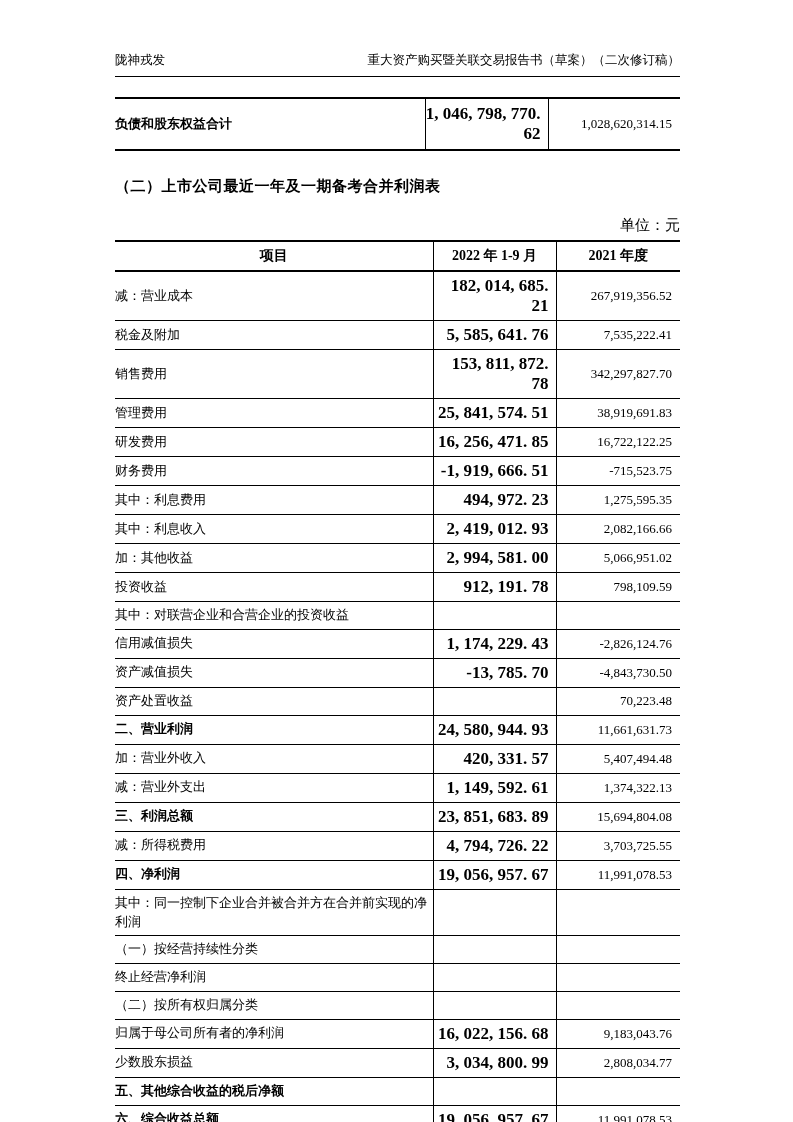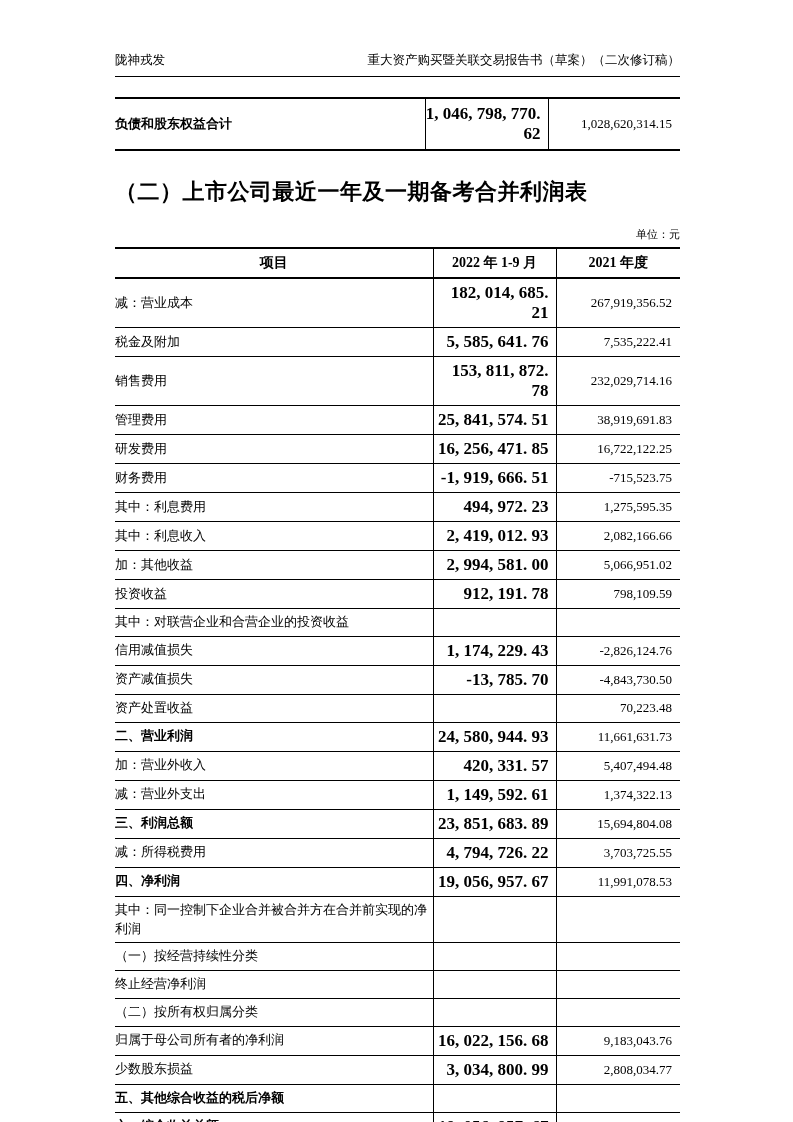--- a/index.html
+++ b/index.html
@@ -77,28 +77,28 @@
     font-family: "Liberation Serif", "DejaVu Serif", serif;
     font-size: 13px;
     padding-right: 8px !important;
   }
   .bold21 { font-weight: normal; }
   
   .section-title {
     margin-top: 26px;
     font-family: "Liberation Sans", "DejaVu Sans", sans-serif;
     font-weight: bold;
-    font-size: 22px;
+    font-size: 15px;
     letter-spacing: 0.5px;
   }
   .unit-line {
     margin-top: 20px;
     margin-bottom: 4px;
     text-align: right;
-    font-size: 11px;
+    font-size: 15px;
   }
 </style>
 </head>
 <body>
 
 <div class="content">
 
   <div class="page-header">
     <span>陇神戎发</span>
     <span>重大资产购买暨关联交易报告书（草案）（二次修订稿）</span>
@@ -143,21 +143,21 @@
           <td class="val v2021">267,919,356.52</td>
         </tr>
         <tr>
           <td class="label col-sep indent-1">税金及附加</td>
           <td class="val v2022 col-sep">5, 585, 641. 76</td>
           <td class="val v2021">7,535,222.41</td>
         </tr>
         <tr>
           <td class="label col-sep indent-1">销售费用</td>
           <td class="val v2022 col-sep">153, 811, 872. 78</td>
-          <td class="val v2021">232,029,714.16</td>
+          <td class="val v2021">342,297,827.70</td>
         </tr>
         <tr>
           <td class="label col-sep indent-1">管理费用</td>
           <td class="val v2022 col-sep">25, 841, 574. 51</td>
           <td class="val v2021">38,919,691.83</td>
         </tr>
         <tr>
           <td class="label col-sep indent-1">研发费用</td>
           <td class="val v2022 col-sep">16, 256, 471. 85</td>
           <td class="val v2021">16,722,122.25</td>

